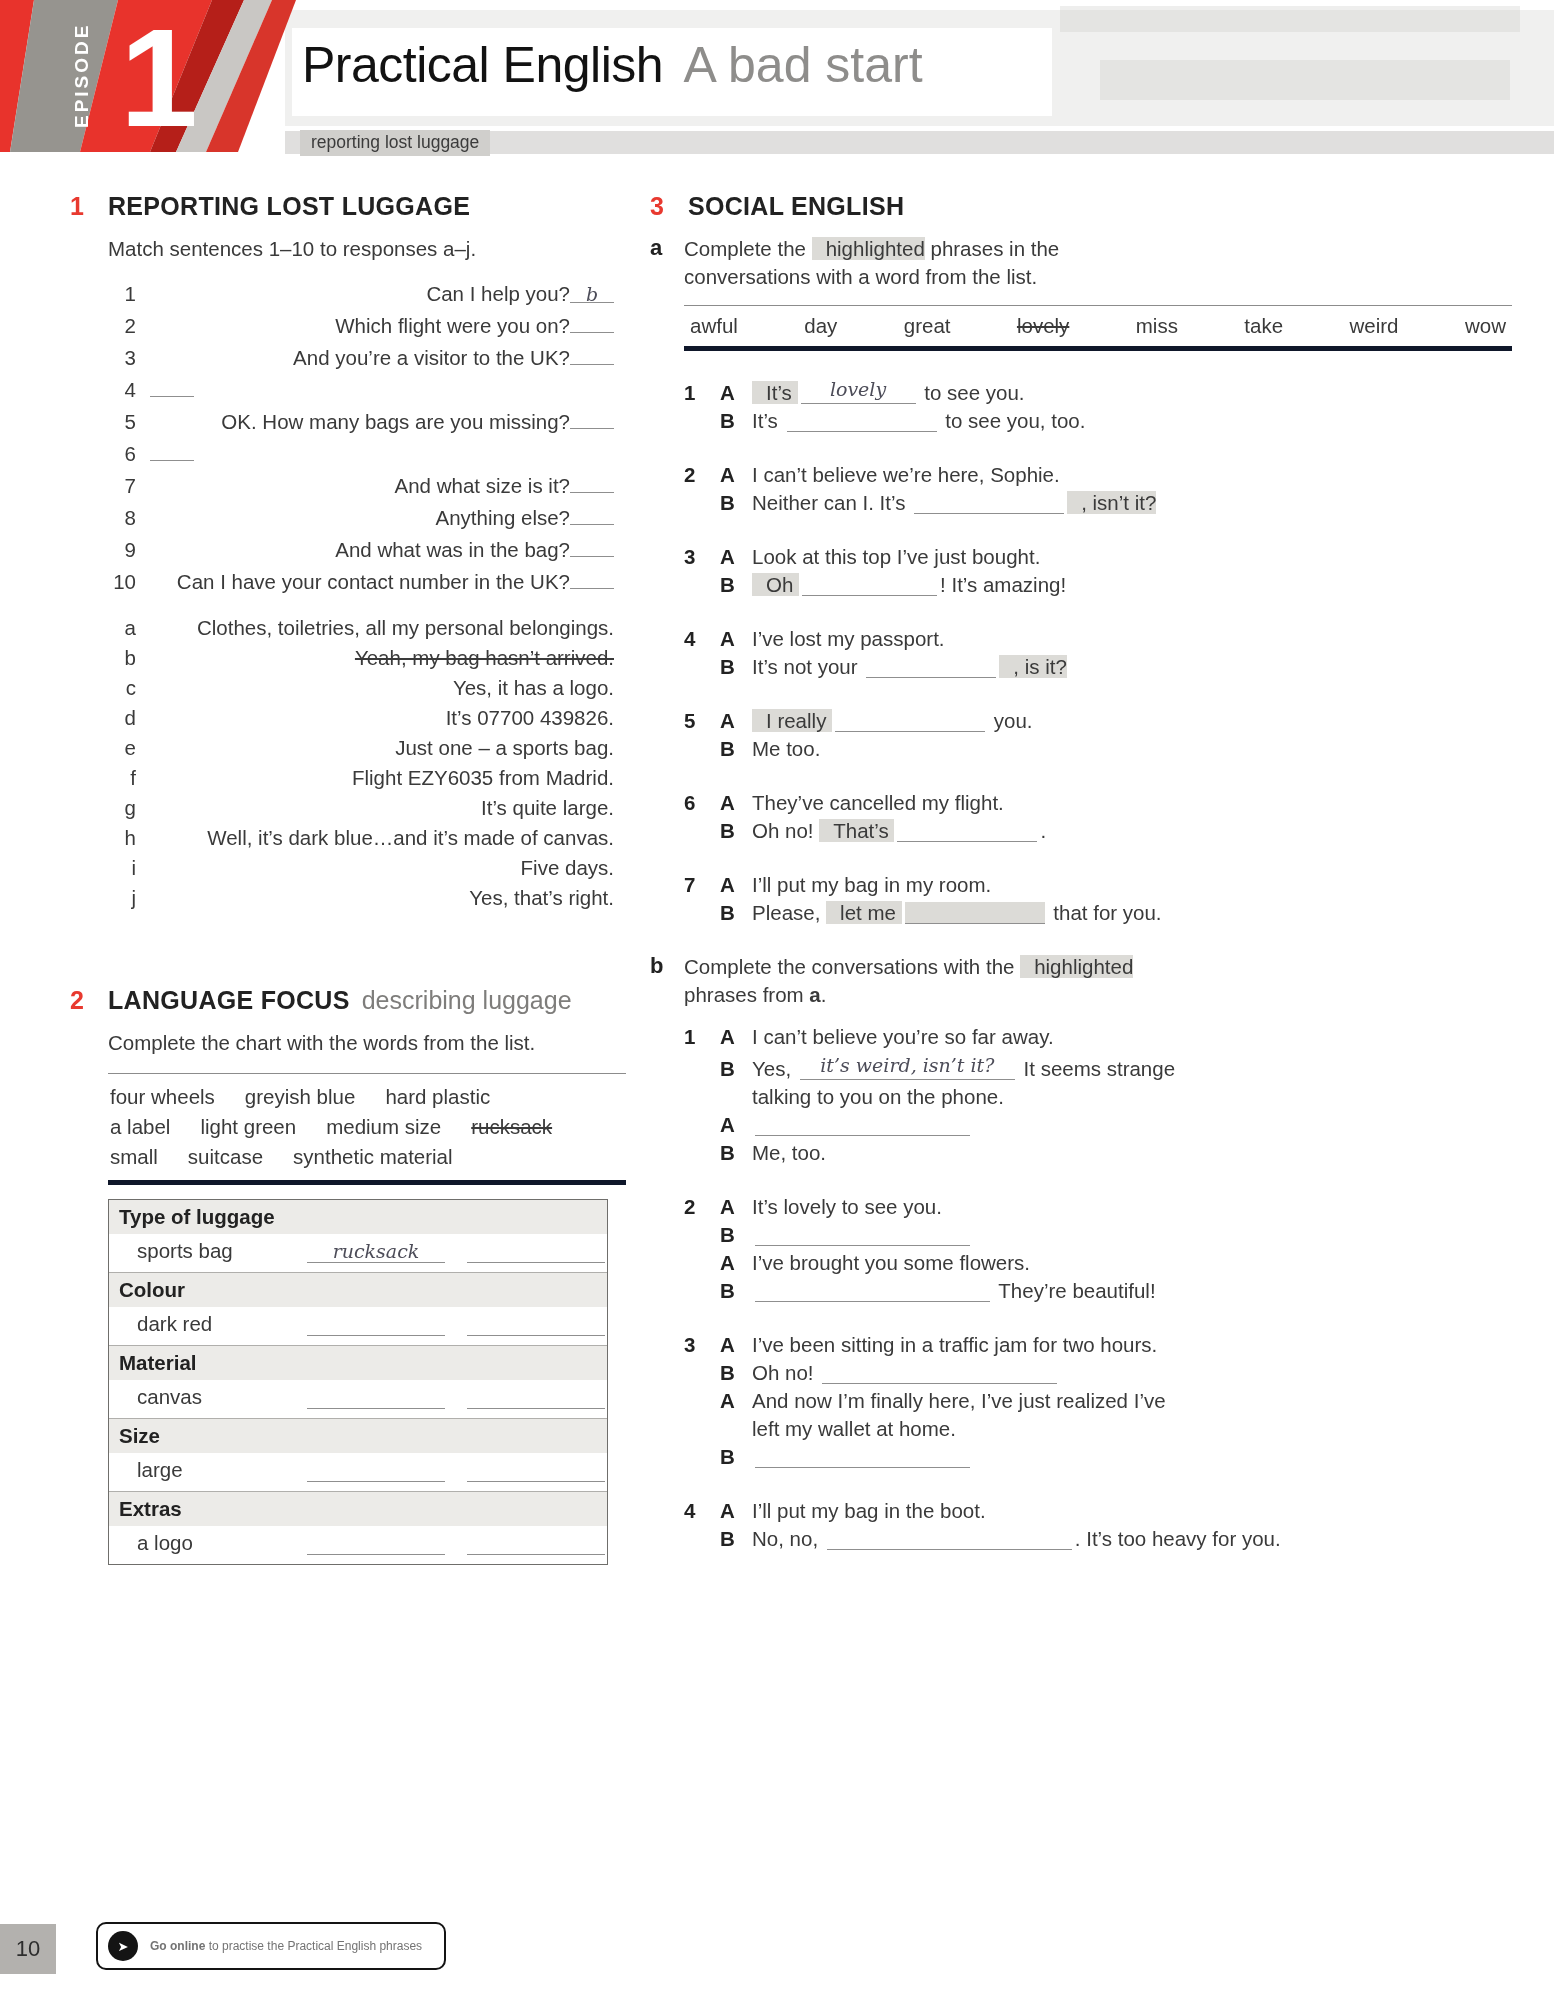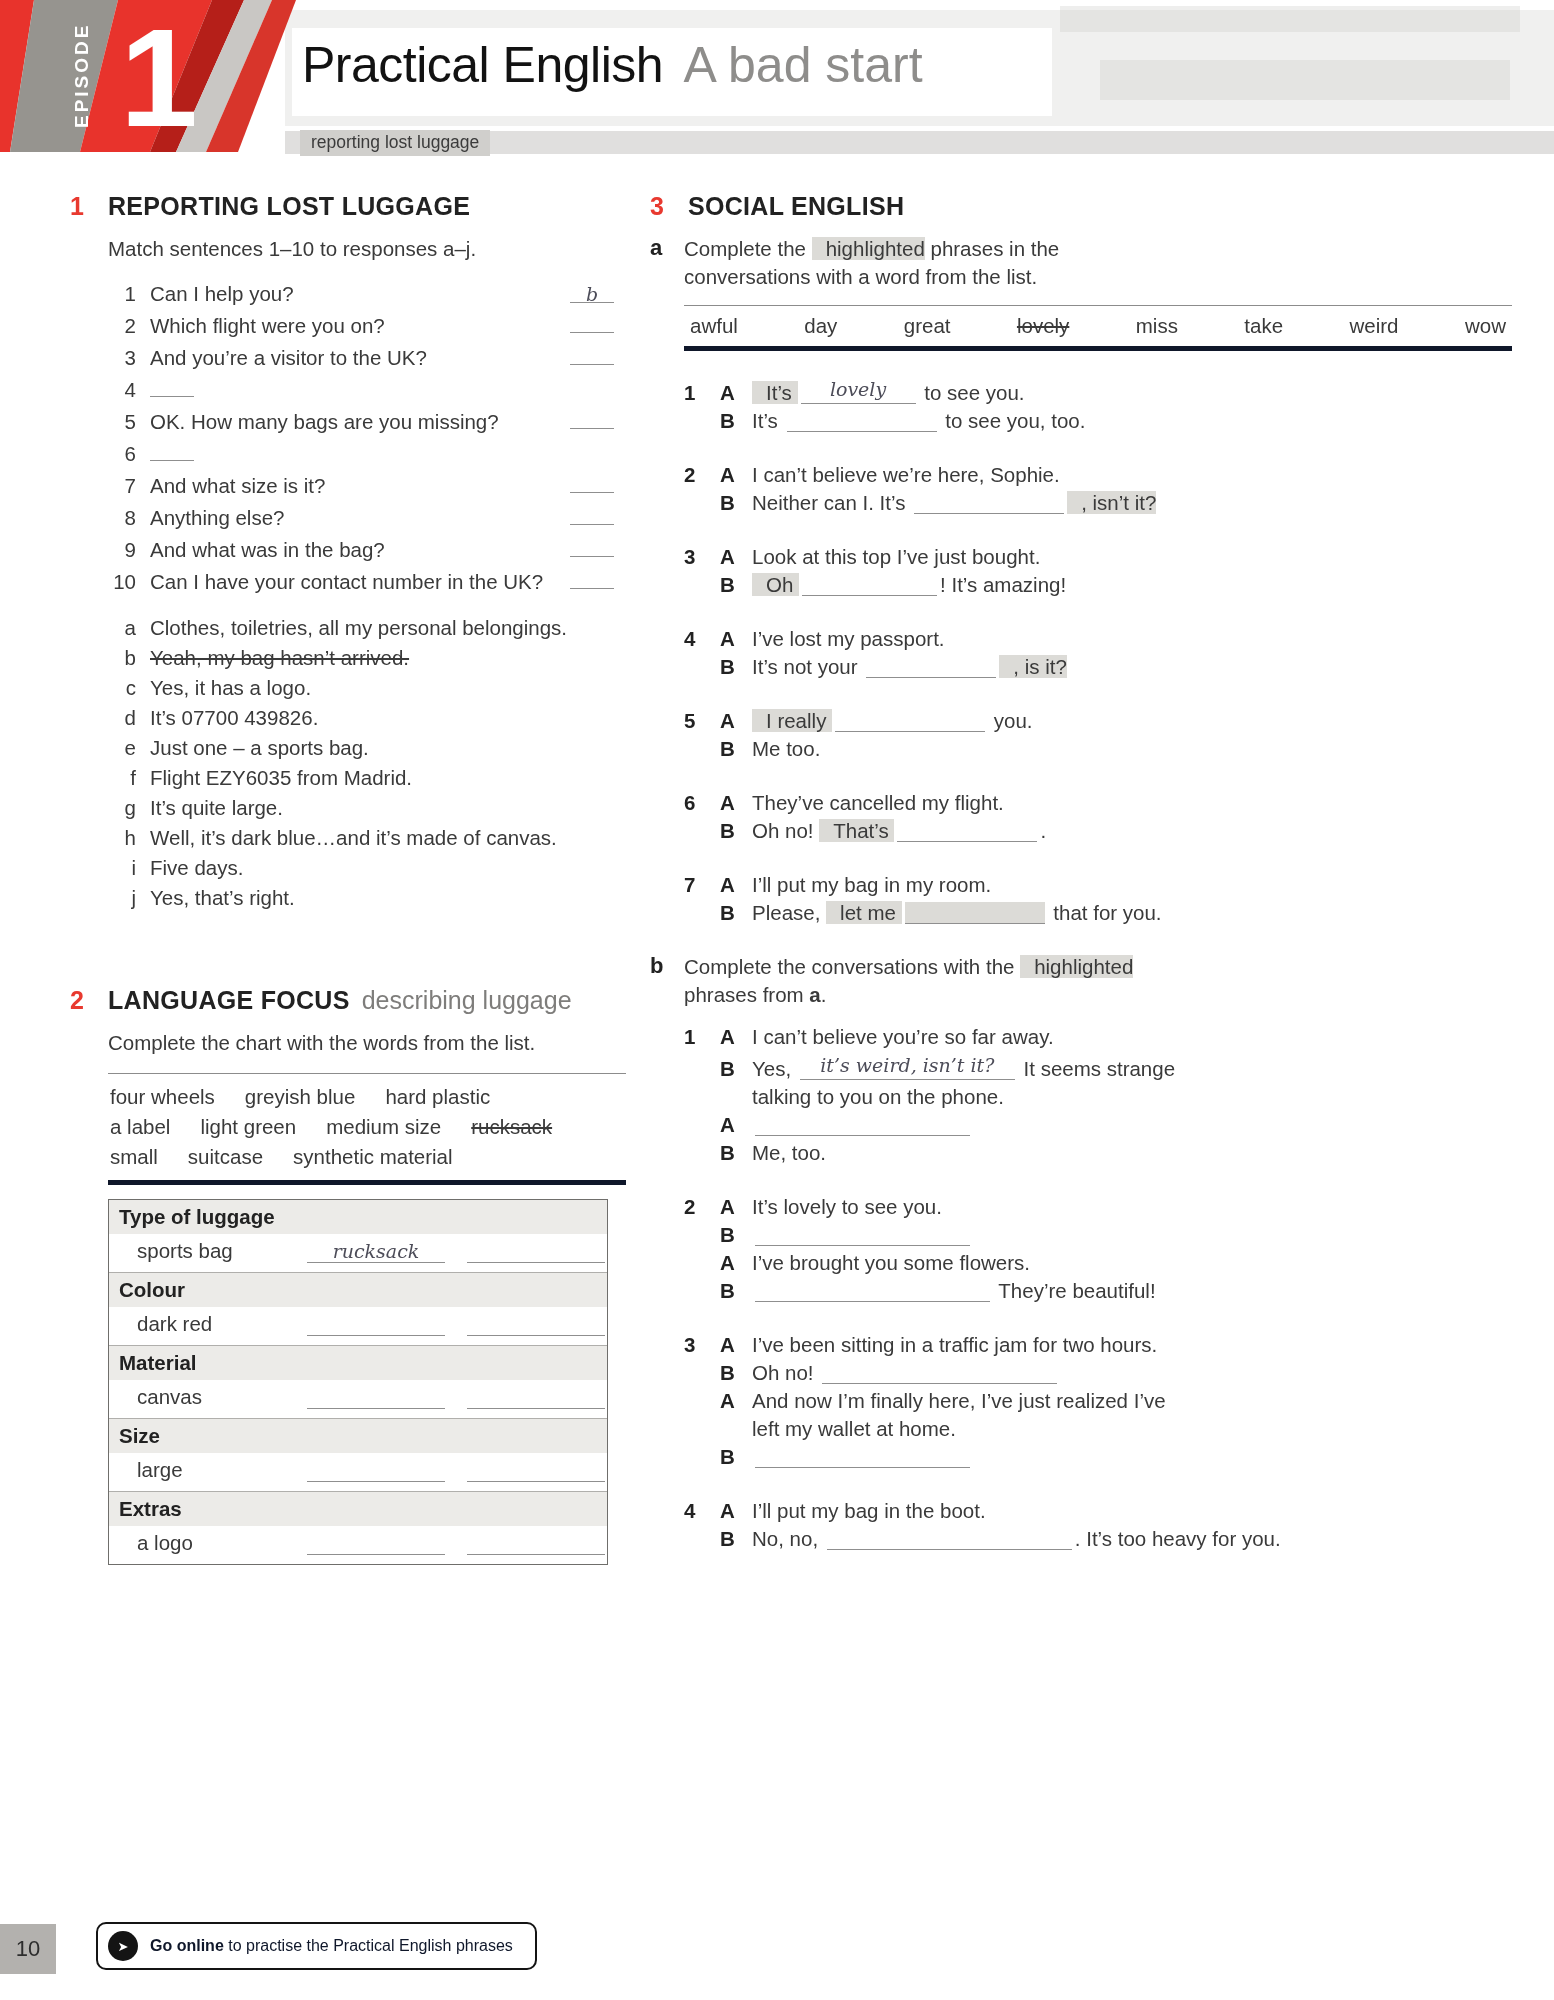--- a/index.html
+++ b/index.html
@@ -25,21 +25,21 @@
   .sec-head { display:flex; align-items:baseline; margin-bottom:14px; }
   .sec-num { color:var(--accent); font-weight:bold; font-size:25px; width:38px; flex:none; }
   .sec-title { font-weight:bold; font-size:25px; color:#222; letter-spacing:.3px; }
   .sec-sub { font-size:25px; color:#7e7d7b; margin-left:12px; font-weight:normal;margin-top:39px; }
   .indent { margin-left:38px; }
   .instruction { font-size:20.5px; line-height:28px; margin-bottom:16px; color:#3a3a3a; }
 
   
   .q-row { display:flex; align-items:baseline; font-size:20.5px; line-height:30px; width:506px; }
   .q-num { width:28px; text-align:right; margin-right:14px; flex:none; }
-  .q-text { flex:1; }
+  .q-text { flex:1;text-align:right; }
   .q-blank { width:44px; flex:none; border-bottom:1px solid #8f8f8f; text-align:center; height:24px; }
   .questions { margin-bottom:16px; }
   .responses { margin-bottom:34px; }
   .q-blank.fill { font-family:"DejaVu Serif", serif; font-style:italic; color:#4c4c58; font-size:19px; }
 
   
   .wordbox { border-top:1px solid #8c8c8c; border-bottom:5px solid #0f172a; padding:8px 2px; margin-bottom:14px; font-size:20.5px; }
   .wordbox .wline { line-height:30px; }
   .word { margin-right:30px; display:inline-block; }
   .wordbox.spread { display:flex; justify-content:space-between; padding:8px 6px; margin-bottom:24px; }
@@ -68,21 +68,21 @@
   .blank { display:inline-block; border-bottom:1px solid #8f8f8f; height:1.05em; vertical-align:text-bottom; margin:0 3px; }
   .blank.fill { text-align:center; font-family:"DejaVu Serif", serif; font-style:italic; color:#4c4c58; font-size:19px; height:auto; }
   .hl { background:var(--hl);padding-left:14px; }
   .strike { text-decoration:line-through; }
   .bold { font-weight:bold; }
 
   
   .page-num-box { position:absolute; left:0; top:1924px; width:56px; height:50px; background:#b3b1ae; color:#2d2d2d; font-size:22px; display:flex; align-items:center; justify-content:center; }
   .go-pill { position:absolute; left:96px; top:1922px; height:48px; border:2.5px solid #141414; border-radius:10px; background:#fff; display:flex; align-items:center; gap:12px; padding:0 22px 0 10px; }
   .go-icon { width:30px; height:30px; border-radius:50%; background:#141414; color:#fff; display:flex; align-items:center; justify-content:center; font-size:13px; flex:none; }
-  .go-text { font-size:16px; color:#0f172a; white-space:nowrap; }
+  .go-text { font-size:12px; color:#737373; white-space:nowrap; }
 </style>
 </head>
 <body>
 
 <div class="page">
 
   <div class="band"></div>
   <div class="smudge" style="left:1060px; top:6px; width:460px; height:26px;"></div>
   <div class="smudge" style="left:1100px; top:60px; width:410px; height:40px;"></div>
   <div class="band-patch"></div>

